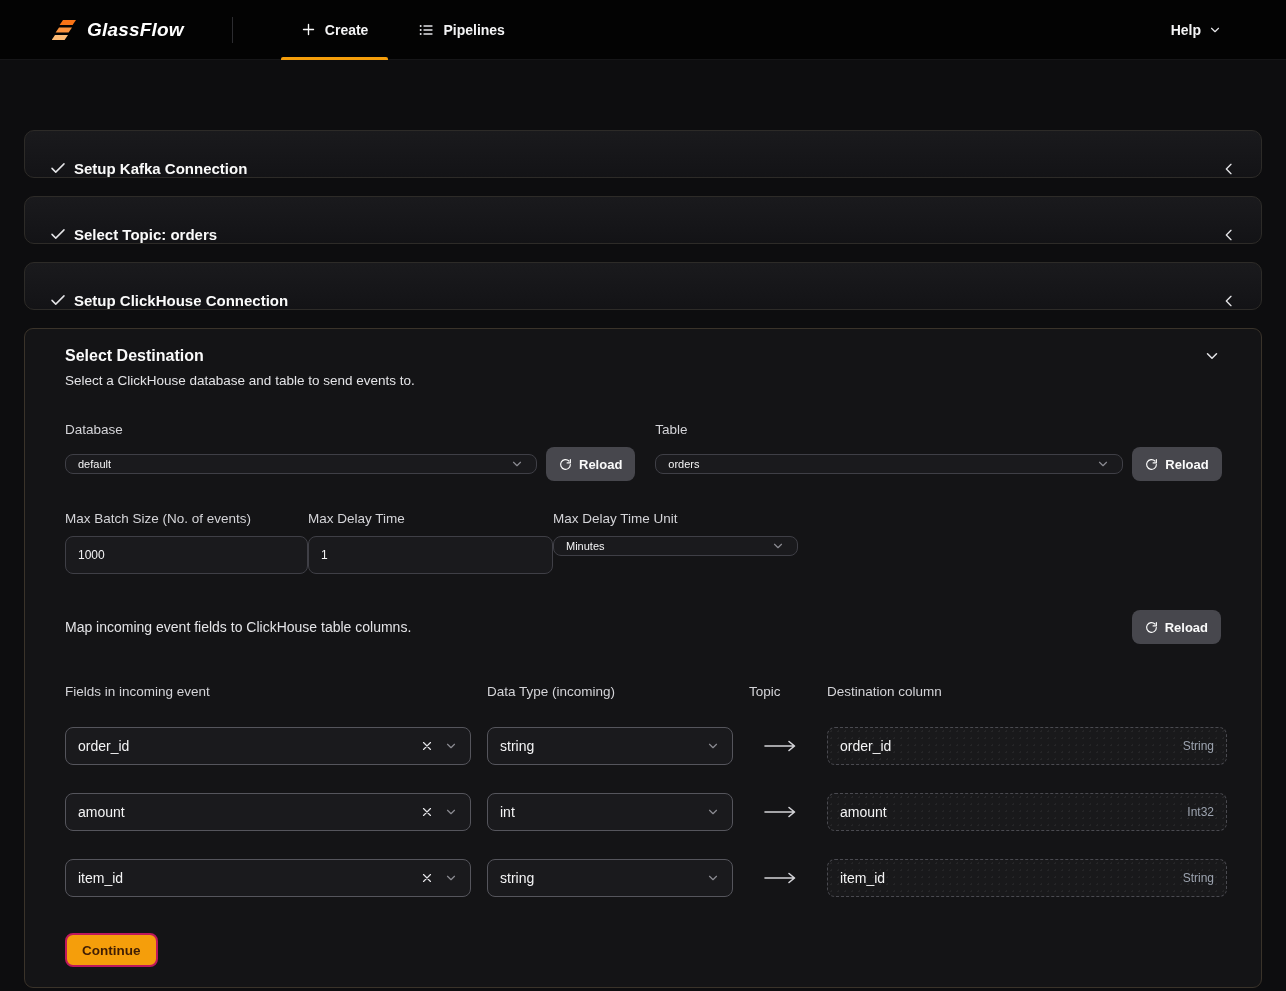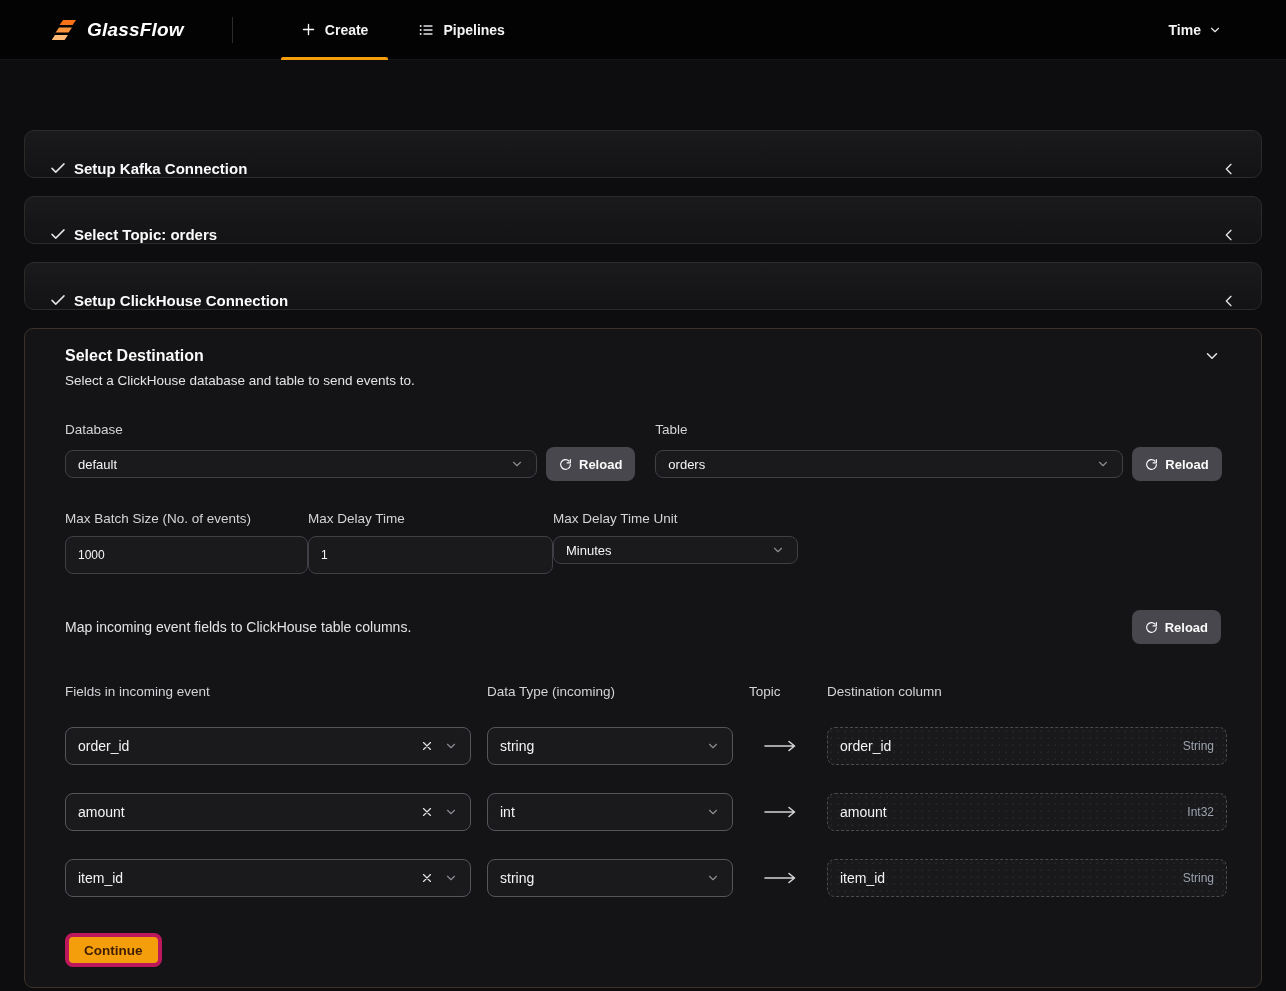--- a/index.html
+++ b/index.html
@@ -54,23 +54,23 @@
   .card-header { display:flex; align-items:center; justify-content:space-between; }
   .card-title { font-size:16px; font-weight:700; }
   .card-subtitle { margin-top:8px; font-size:13.5px; color:#e4e4e7; }
 
   .field-label { font-size:13.5px; color:#d4d4d8; margin-bottom:10px; display:block; }
 
   .form-row-1 { display:flex; gap:20px; margin-top:34px; }
   .control-row { display:flex; gap:9px; align-items:center; }
 
   .select {
-    height:28px; border:1px solid #3f3f46; border-radius:8px; background:#1a1a1d;
+    height:20px; border:1px solid #3f3f46; border-radius:8px; background:#1a1a1d;
     display:flex; align-items:center; justify-content:space-between;
-    padding:0 12px; font-size:13px; color:#f4f4f5; cursor:pointer;
+    padding:0 12px; font-size:11px; color:#f4f4f5; cursor:pointer;
   }
   .select .chev { color:#8b8b92; }
   .w-db { width:472px; }
   .w-table { width:468px; }
   .w-unit { width:245px; }
 
   .btn-reload {
     height:34px; padding:0 13px; border:none; border-radius:8px;
     background:#47474d; color:#fafafa; font-size:13px; font-weight:600;
     display:flex; align-items:center; gap:7px; cursor:pointer;
@@ -116,21 +116,21 @@
     background-color:#19191b;
     background-image:radial-gradient(rgba(255,255,255,0.05) 1px, transparent 1px);
     background-size:7px 7px;
     display:flex; align-items:center; justify-content:space-between; padding:0 12px;
   }
   .dest-name { font-size:14px; color:#f4f4f5; }
   .dest-type { font-size:12px; color:#9ca3af; }
 
   .btn-continue {
     margin-top:36px; height:34px; padding:0 15px;
-    background:#f59e0b; border:4px solid #be185d; border-radius:8px;
+    background:#f59e0b; border:2px solid #be185d; border-radius:8px;
     color:#3f1d04; font-size:13.5px; font-weight:700; cursor:pointer;
     font-family:"Liberation Sans", sans-serif;
   }
 </style>
 </head>
 <body>
 
 <header class="navbar">
   <div class="brand">
     <span>
@@ -159,21 +159,21 @@
         <svg width="16" height="16" viewBox="0 0 24 24" fill="none" stroke="#e4e4e7" stroke-width="2" stroke-linecap="round">
             <path d="M9 6h12M9 12h12M9 18h12"></path>
             <path d="M4 6h.01M4 12h.01M4 18h.01" stroke-width="3"></path>
           </svg>
       </span>
       <span>Pipelines</span>
     </div>
   </nav>
 
   <div class="help">
-    <span>Time</span>
+    <span>Help</span>
     <span>
       <svg width="14" height="14" viewBox="0 0 24 24" fill="none" stroke="#e4e4e7" stroke-width="2" stroke-linecap="round" stroke-linejoin="round">
           <path d="M6 9l6 6 6-6"></path>
         </svg>
     </span>
   </div>
 </header>
 
 <main class="content">
 

